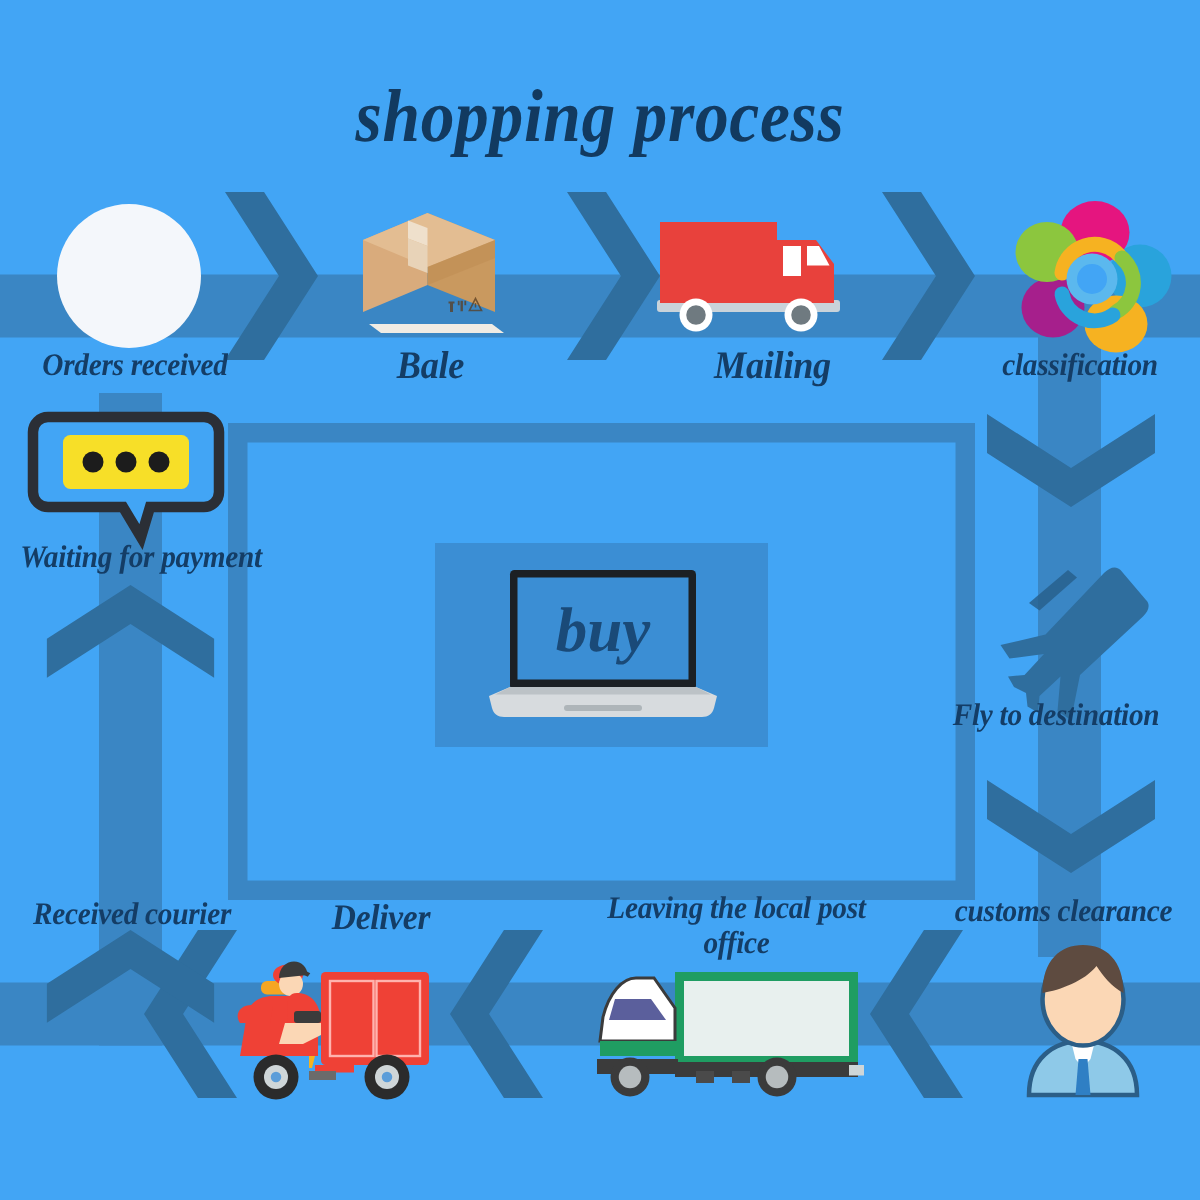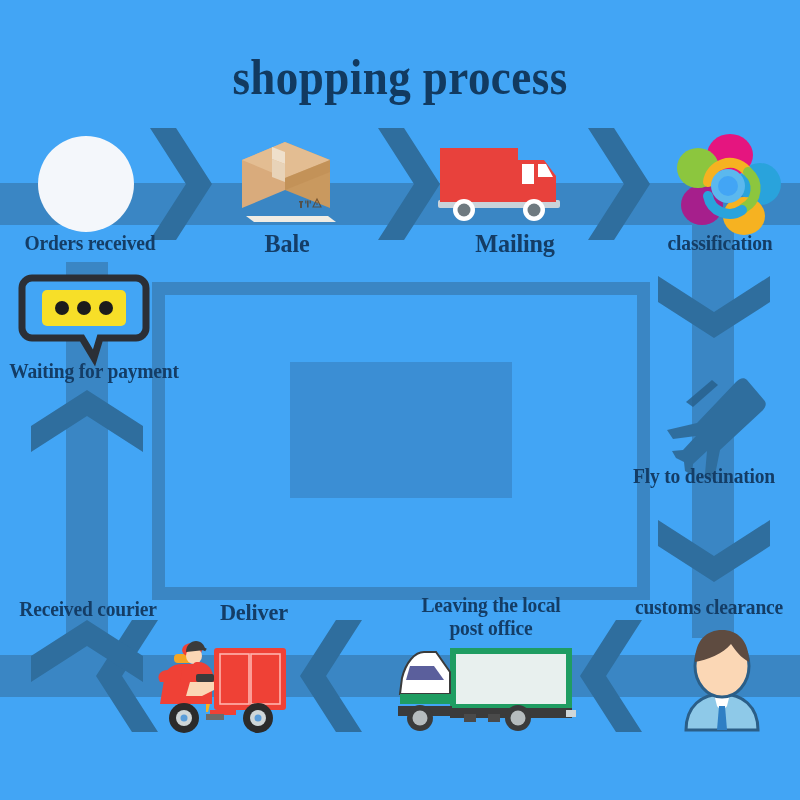--- a/index.html
+++ b/index.html
@@ -6,20 +6,21 @@
     margin: 0; padding: 0;
     width: 800px; height: 800px;
     overflow: hidden;
     background: #42a5f5;
     font-family: "Liberation Serif", serif;
   }
   #canvas {
     position: relative;
     width: 800px; height: 800px;
     background: #42a5f5;
+    font-style: italic;
   }
   
   .band { position: absolute; background: #3a86c4; }
   .band-h-top   { left: 0;   top: 183px; width: 800px; height: 42px; }
   .band-v-right { left: 692px; top: 183px; width: 42px; height: 455px; }
   .band-h-bot   { left: 0;   top: 655px; width: 800px; height: 42px; }
   .band-v-left  { left: 66px;  top: 262px; width: 42px;  height: 435px; }
 
   .frame {
     position: absolute;
@@ -273,14 +274,24 @@
       <path d="M12 6 h104 a10 10 0 0 1 10 10 v40 a10 10 0 0 1 -10 10 h-36 l-6 20 l-12 -20 h-50 a10 10 0 0 1 -10 -10 v-40 a10 10 0 0 1 10 -10 z" fill="#42a5f5" stroke="#2b2f36" stroke-width="7"></path>
       <rect x="22" y="18" width="84" height="36" rx="5" fill="#f7df28"></rect>
       <circle cx="42" cy="36" r="7" fill="#1c1c1c"></circle>
       <circle cx="64" cy="36" r="7" fill="#1c1c1c"></circle>
       <circle cx="86" cy="36" r="7" fill="#1c1c1c"></circle>
     </svg>
   </div>
   <div class="label" style="left:-4px; top:360px; width:196px;">Waiting for payment</div>
 
   <div class="laptop-panel"></div>
+  <div class="icon" style="left:320px; top:378px; width:164px; height:108px;">
+    <svg width="164" height="108" viewBox="0 0 164 108">
+      <rect x="20" y="2" width="124" height="80" rx="3" fill="#1c2024"></rect>
+      <rect x="25" y="7" width="114" height="68" fill="#3b8ed4"></rect>
+      <path d="M6 86 l14 -6 h124 l14 6 l-2 8 c-1 4 -4 6 -8 6 h-132 c-4 0 -7 -2 -8 -6 z" fill="#d7dbde"></path>
+      <path d="M20 80 h124 l10 5 h-144 z" fill="#bcc2c6"></path>
+      <rect x="56" y="92" width="52" height="4" rx="2" fill="#aeb5b9"></rect>
+      <text x="82" y="56" font-family="Liberation Serif, serif" font-size="42" font-weight="bold" fill="#1a4a78" text-anchor="middle">buy</text>
+    </svg>
+  </div>
 
 </div>
 
 </body></html>

